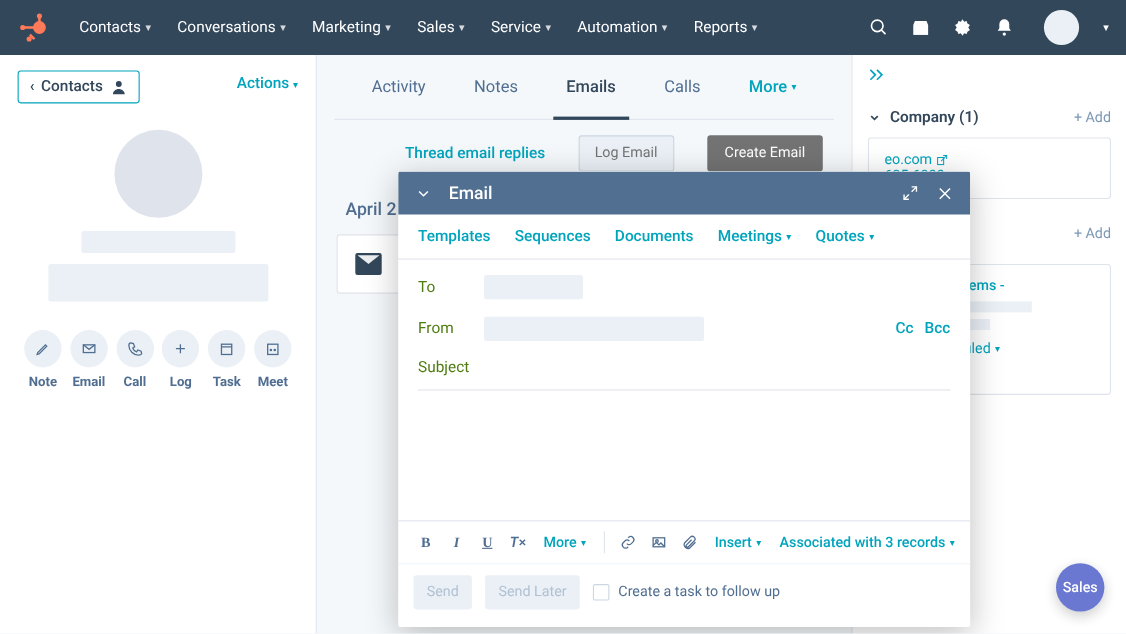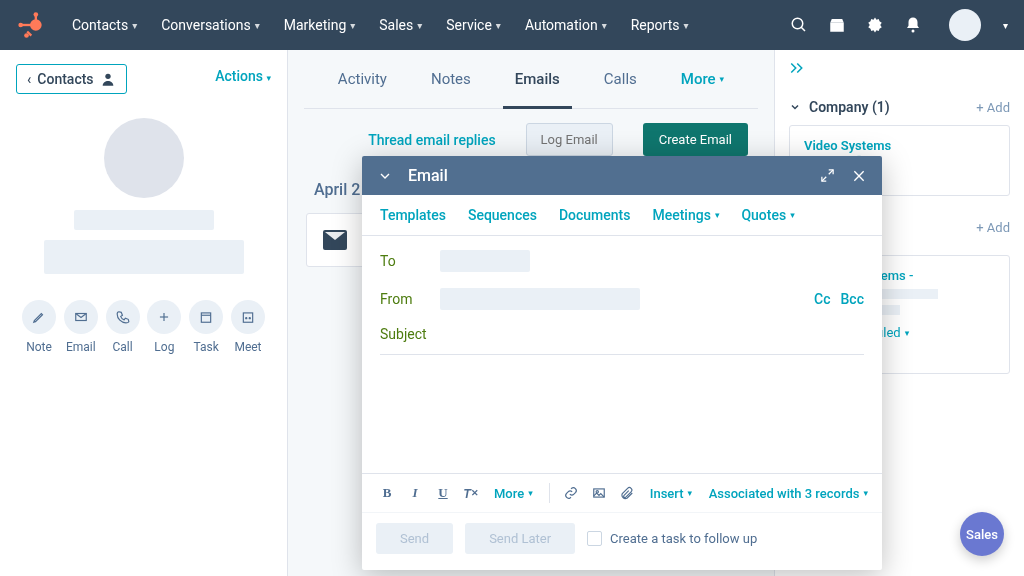--- a/index.html
+++ b/index.html
@@ -23,40 +23,40 @@
 .left-col { width: 288px; background: #fff; border-right: 1px solid #dfe3eb; padding: 14px 16px; position: relative; }
 .contacts-back { display: inline-flex; align-items: center; gap: 6px; border: 1px solid #00a4bd; color: #33475b; font-size: 14px; padding: 6px 10px; border-radius: 3px; cursor: pointer; font-weight: 500; }
 .contacts-back .person-icon { width: 16px; height: 16px; display: inline-block;}
 .actions-link { position: absolute; right: 16px; top: 18px; color: #00a4bd; font-size: 14px; cursor: pointer; font-weight: 500;}
 .profile-avatar { width: 80px; height: 80px; border-radius: 50%; background: #dfe3eb; margin: 24px auto 12px; }
 .skeleton { background: #eaf0f6; height: 14px; border-radius: 2px; margin: 4px auto; }
 .skeleton.s1 { width: 140px; height: 20px;}
 .skeleton.s2 { width: 200px; height: 34px; margin-top: 10px; }
 
 .engage-row { display: flex; justify-content: space-between; margin-top: 26px; padding: 0 6px;}
-.engage-btn { display: flex; flex-direction: column; align-items: center; gap: 6px; cursor: pointer; }
+.engage-btn { display: flex; flex-direction: column; align-items: center; gap: 6px; cursor: pointer; font-weight: bold; }
 .engage-circle { width: 34px; height: 34px; border-radius: 50%; background: #eaf0f6; display: flex; align-items: center; justify-content: center; color: #506e91; }
 .engage-label { font-size: 12px; color: #506e91; }
 
 .about-header { display: flex; align-items: center; gap: 8px; margin-top: 28px; }
 .about-header .chev { width: 14px; height: 14px; color: #00a4bd; }
 .about-header .txt { font-size: 14px; font-weight: 600; color: #33475b; }
 
 
 .mid-col { flex: 1; background: #f5f8fa; position: relative; }
 .tabs { display: flex; gap: 36px; padding: 0 28px; border-bottom: 1px solid #dfe3eb; align-items: center; justify-content: center; margin: 0 16px; }
 .tab { padding: 20px 4px; font-size: 15px; color: #506e91; cursor: pointer; position: relative; }
 .tab.more { color: #00a4bd; font-weight: 500; display: flex; align-items: center; gap: 4px; }
 .tab.active { color: #33475b; font-weight: 500; }
 .tab.active::after { content: ""; position: absolute; left: -8px; right: -8px; bottom: -1px; height: 3px; background: #33475b; }
 
 .subbar { display: flex; justify-content: flex-end; align-items: center; gap: 30px; padding: 14px 26px; }
 .thread-link { color: #00a4bd; font-size: 14px; font-weight: 500; cursor: pointer; }
 .btn-outline { border: 1px solid #cbd6e2; background: #eaf0f6; color: #737373; font-size: 13px; padding: 8px 14px; border-radius: 3px; cursor: pointer; }
-.btn-primary { background: #0f766e; color: #fff; font-size: 13px; padding: 9px 16px; border: none; border-radius: 3px; cursor: pointer; }
+.btn-primary { background: #737373; color: #fff; font-size: 13px; padding: 9px 16px; border: none; border-radius: 3px; cursor: pointer; }
 
 .timeline-date { padding: 10px 26px; font-size: 16px; color: #506e91; font-weight: 500; }
 .timeline-card { margin: 4px 18px; background: #fff; border: 1px solid #dfe3eb; border-radius: 3px; padding: 16px; display: flex; align-items: center; gap: 12px; }
 .mail-ico { width: 24px; height: 20px; background: #33475b; border-radius: 2px; position: relative; }
 .mail-ico::after { content:""; position:absolute; left:2px; right:2px; top:2px; height:0; border-bottom: 8px solid #fff; border-left:10px solid transparent; border-right:10px solid transparent; transform: scaleY(-1); opacity:0.9; }
 
 
 .right-col { width: 250px; background: #fff; border-left: 1px solid #dfe3eb; padding: 10px 14px; position: relative; overflow: hidden; }
 .expand-arrows { color: #00a4bd; margin-bottom: 10px; cursor: pointer; }
 .sec-header { display: flex; align-items: center; justify-content: space-between; padding: 10px 0; }
@@ -90,21 +90,21 @@
 
 .compose-body { height: 118px; }
 
 .format-bar { display: flex; align-items: center; gap: 6px; padding: 8px 14px; border-top: 1px solid #dfe3eb; font-size: 13px; }
 .fmt { width: 22px; height: 22px; display: flex; align-items: center; justify-content: center; color: #506e91; cursor: pointer; font-weight: 600; font-family: Georgia, serif; }
 .fmt.more-menu { width: auto; padding: 0 6px; color: #00a4bd; font-weight: 500; font-family: inherit; display: inline-flex; gap: 4px;}
 .divider { width: 1px; height: 20px; background: #dfe3eb; margin: 0 4px; }
 .assoc-link { margin-left: auto; color: #00a4bd; font-weight: 500; cursor: pointer; display: inline-flex; align-items: center; gap: 4px; }
 
 .send-bar { display: flex; align-items: center; gap: 12px; padding: 10px 14px 16px; border-top: 1px solid #f2f5f8; }
-.btn-send { background: #eaf0f6; color: #b0c1d4; border: none; padding: 8px 24px; font-size: 13px; border-radius: 3px; cursor: not-allowed; }
+.btn-send { background: #eaf0f6; color: #b0c1d4; border: none; padding: 8px 12px; font-size: 13px; border-radius: 3px; cursor: not-allowed; }
 .cb-row { display: flex; align-items: center; gap: 8px; color: #506e91; font-size: 13px; }
 .cb { width: 15px; height: 15px; border: 1px solid #cbd6e2; border-radius: 2px; }
 
 
 .help-bubble { position: absolute; right: 20px; bottom: 20px; background: #6a78d1; color: #fff; font-size: 13px; font-weight: 500; padding: 12px 14px; border-radius: 50%; width: 44px; height: 44px; display: flex; align-items: center; justify-content: center; box-shadow: 0 4px 12px rgba(0,0,0,0.2); cursor: pointer; z-index: 6; }
 
 .caret-sm { font-size: 9px; }
 </style>
 </head>
 <body>
@@ -287,21 +287,20 @@
     <div class="sec-header">
       <div class="sec-title">
         <svg width="12" height="12" viewBox="0 0 24 24" fill="none" stroke="#33475b" stroke-width="3">
             <polyline points="6 9 12 15 18 9"></polyline>
           </svg>
         <span>Company (1)</span>
       </div>
       <div class="add-link">+ Add</div>
     </div>
     <div class="company-card">
-      <div class="name">Video Systems</div>
       <div class="link">
           <span>eo.com</span> 
           <svg width="11" height="11" viewBox="0 0 24 24" fill="none" stroke="#00a4bd" stroke-width="2">
             <path d="M14 3h7v7"></path>
             <path d="M10 14L21 3"></path>
             <rect x="3" y="7" width="12" height="14"></rect>
           </svg>
         </div>
       <div class="phone">635-6800</div>
     </div>

